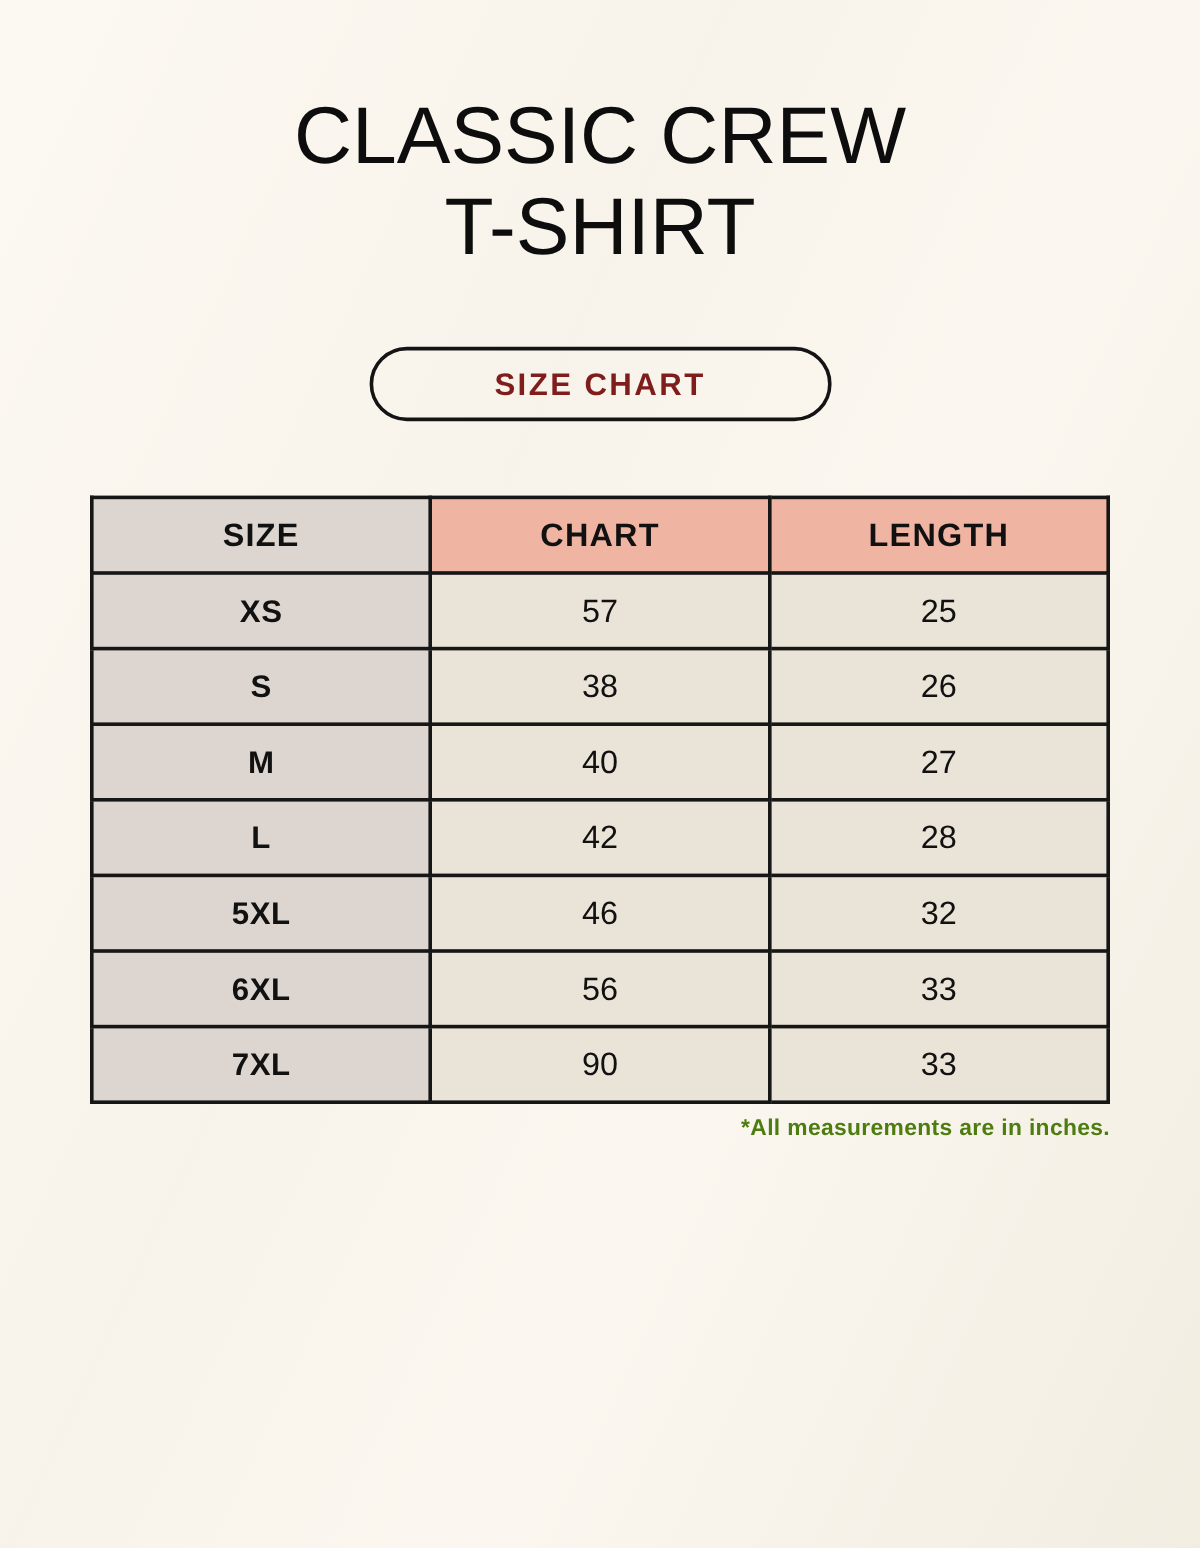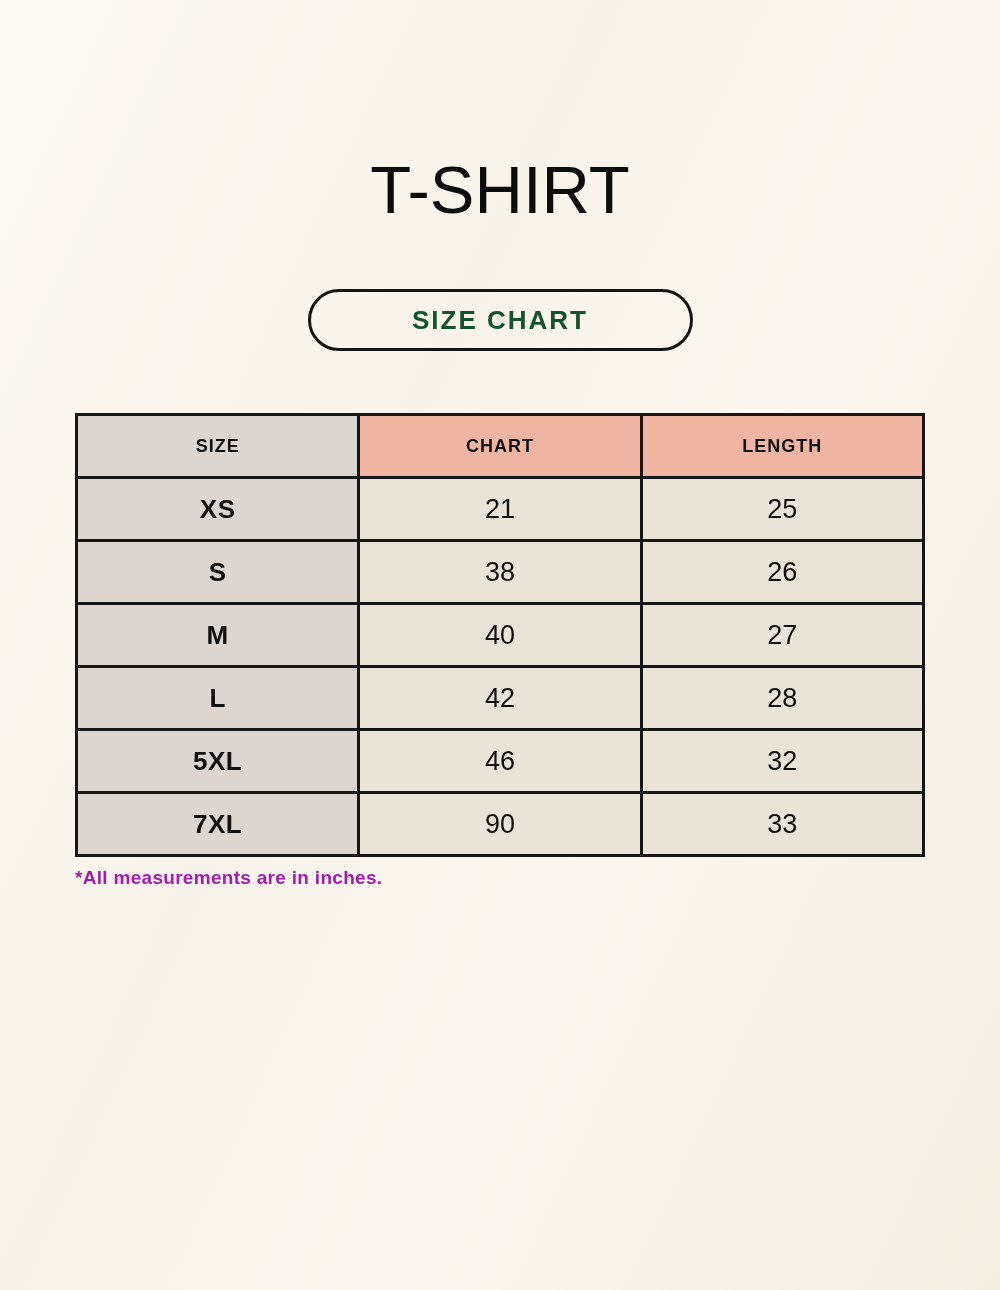--- a/index.html
+++ b/index.html
@@ -38,39 +38,39 @@
     margin:62px auto 0;
     border:3px solid #141414;
     border-radius:40px;
     background:transparent;
     display:flex;
     align-items:center;
     justify-content:center;
     font-size:26px;
     font-weight:700;
     letter-spacing:2px;
-    color:#14532d;
+    color:#7f1d1d;
   }
   .table-wrap{
     width:850px;
     margin:62px auto 0;
   }
   table{
     width:100%;
     border-collapse:collapse;
     table-layout:fixed;
   }
   th,td{
     border:3px solid var(--border);
     height:63px;
     text-align:center;
     vertical-align:middle;
   }
   thead th{
-    font-size:18px;
+    font-size:27px;
     font-weight:700;
     letter-spacing:1px;
     background:var(--accent);
   }
   thead th.size-header{
     background:var(--graycol);
   }
   td.size-cell{
     background:var(--graycol);
     font-size:26px;
@@ -78,51 +78,52 @@
     letter-spacing:0.5px;
   }
   td.value-cell{
     background:var(--cellcream);
     font-size:27px;
     font-weight:400;
   }
   .footnote{
     width:850px;
     margin:10px auto 0;
+    text-align:right;
     font-size:19px;
     font-weight:700;
     letter-spacing:0.3px;
-    color:#a21caf;
+    color:#4d7c0f;
   }
 </style>
 </head>
 <body>
 
 <div class="page">
 
   <h1 class="title">
-    <br>
+    <span>CLASSIC CREW</span><br>
     <span>T-SHIRT</span>
   </h1>
 
   <div class="badge">SIZE CHART</div>
 
   <div class="table-wrap">
     <table>
       <thead>
         <tr>
           <th class="size-header">SIZE</th>
           <th>CHART</th>
           <th>LENGTH</th>
         </tr>
       </thead>
       <tbody>
           <tr>
             <td class="size-cell">XS</td>
-            <td class="value-cell">21</td>
+            <td class="value-cell">57</td>
             <td class="value-cell">25</td>
           </tr>
           <tr>
             <td class="size-cell">S</td>
             <td class="value-cell">38</td>
             <td class="value-cell">26</td>
           </tr>
           <tr>
             <td class="size-cell">M</td>
             <td class="value-cell">40</td>
@@ -132,20 +133,25 @@
             <td class="size-cell">L</td>
             <td class="value-cell">42</td>
             <td class="value-cell">28</td>
           </tr>
           <tr>
             <td class="size-cell">5XL</td>
             <td class="value-cell">46</td>
             <td class="value-cell">32</td>
           </tr>
           <tr>
+            <td class="size-cell">6XL</td>
+            <td class="value-cell">56</td>
+            <td class="value-cell">33</td>
+          </tr>
+          <tr>
             <td class="size-cell">7XL</td>
             <td class="value-cell">90</td>
             <td class="value-cell">33</td>
           </tr>
         </tbody>
     </table>
   </div>
 
   <div class="footnote">*All measurements are in inches.</div>
 

